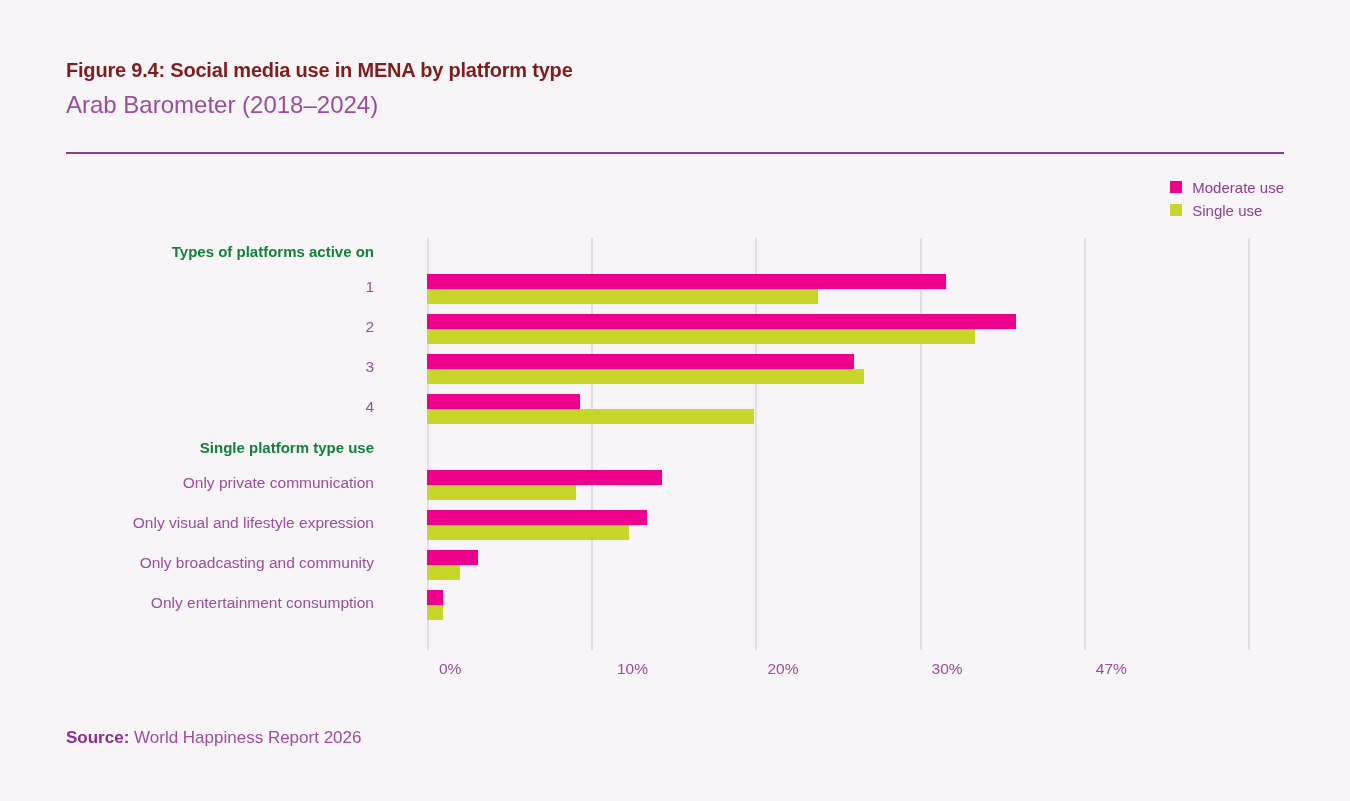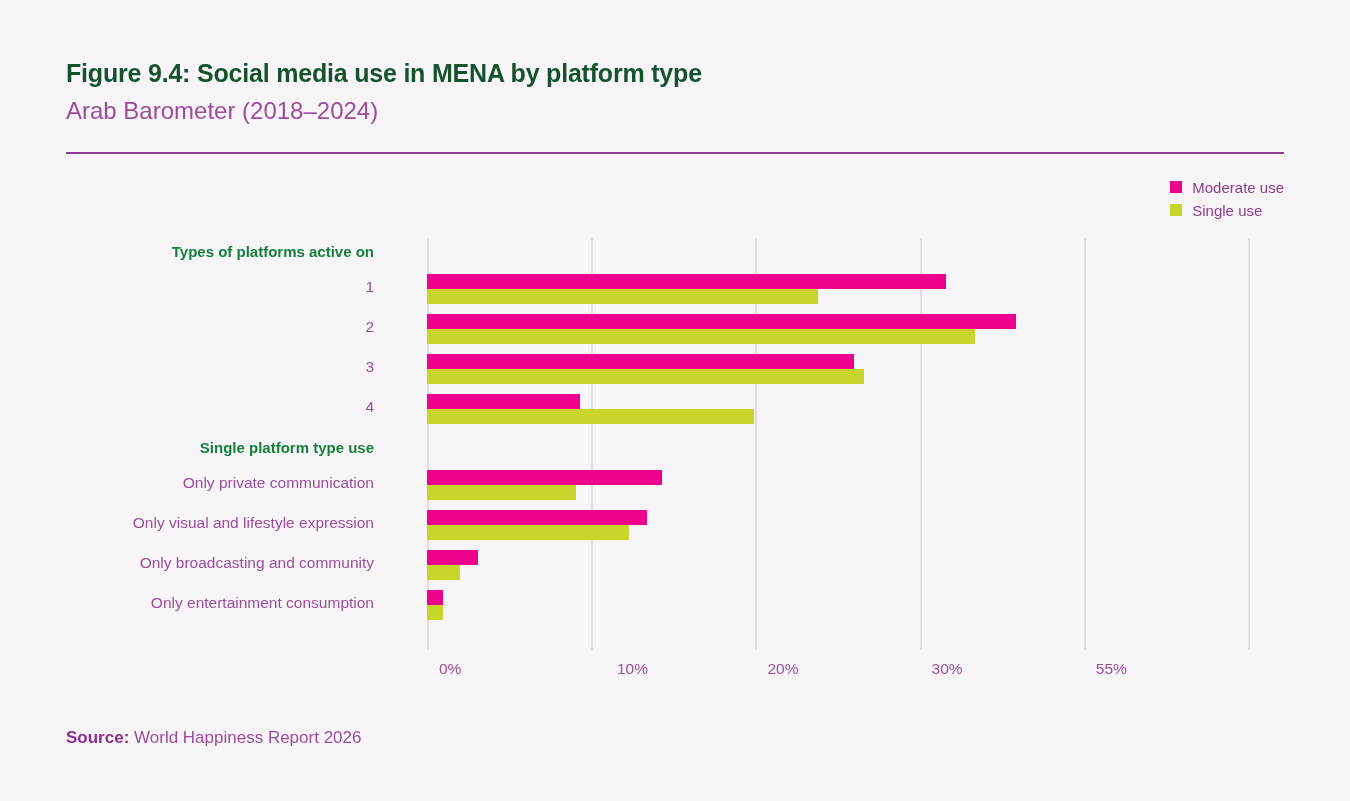--- a/index.html
+++ b/index.html
@@ -16,23 +16,23 @@
   }
 
   
   #header {
     position: absolute;
     left: 66px;
     top: 58px;
     width: 1218px;
   }
   #chart-title {
-    font-size: 25px;
+    font-size: 20px;
     font-weight: bold;
-    color: #14532d;
+    color: #7f1d1d;
     letter-spacing: -0.2px;
     line-height: 1.2;
     white-space: nowrap;
   }
   #chart-subtitle {
     font-size: 24px;
     font-weight: normal;
     color: #9b4d9b;
     line-height: 1.25;
     margin-top: 8px;
@@ -235,19 +235,19 @@
         <div class="bar heavy" style="width: 16.42px; background: rgb(200, 214, 43);"></div>
       </div>
     </div>
 </div>
 
 <div id="xlabels">
     <div class="xlabel" style="left: 439px;">0%</div>
     <div class="xlabel" style="left: 617px;">10%</div>
     <div class="xlabel" style="left: 767.4px;">20%</div>
     <div class="xlabel" style="left: 931.6px;">30%</div>
-    <div class="xlabel" style="left: 1095.8px;">55%</div>
+    <div class="xlabel" style="left: 1095.8px;">47%</div>
   </div>
 
 <div id="source">
   <b>Source:</b>
   <span>World Happiness Report 2026</span>
 </div>
 
 </body></html>

